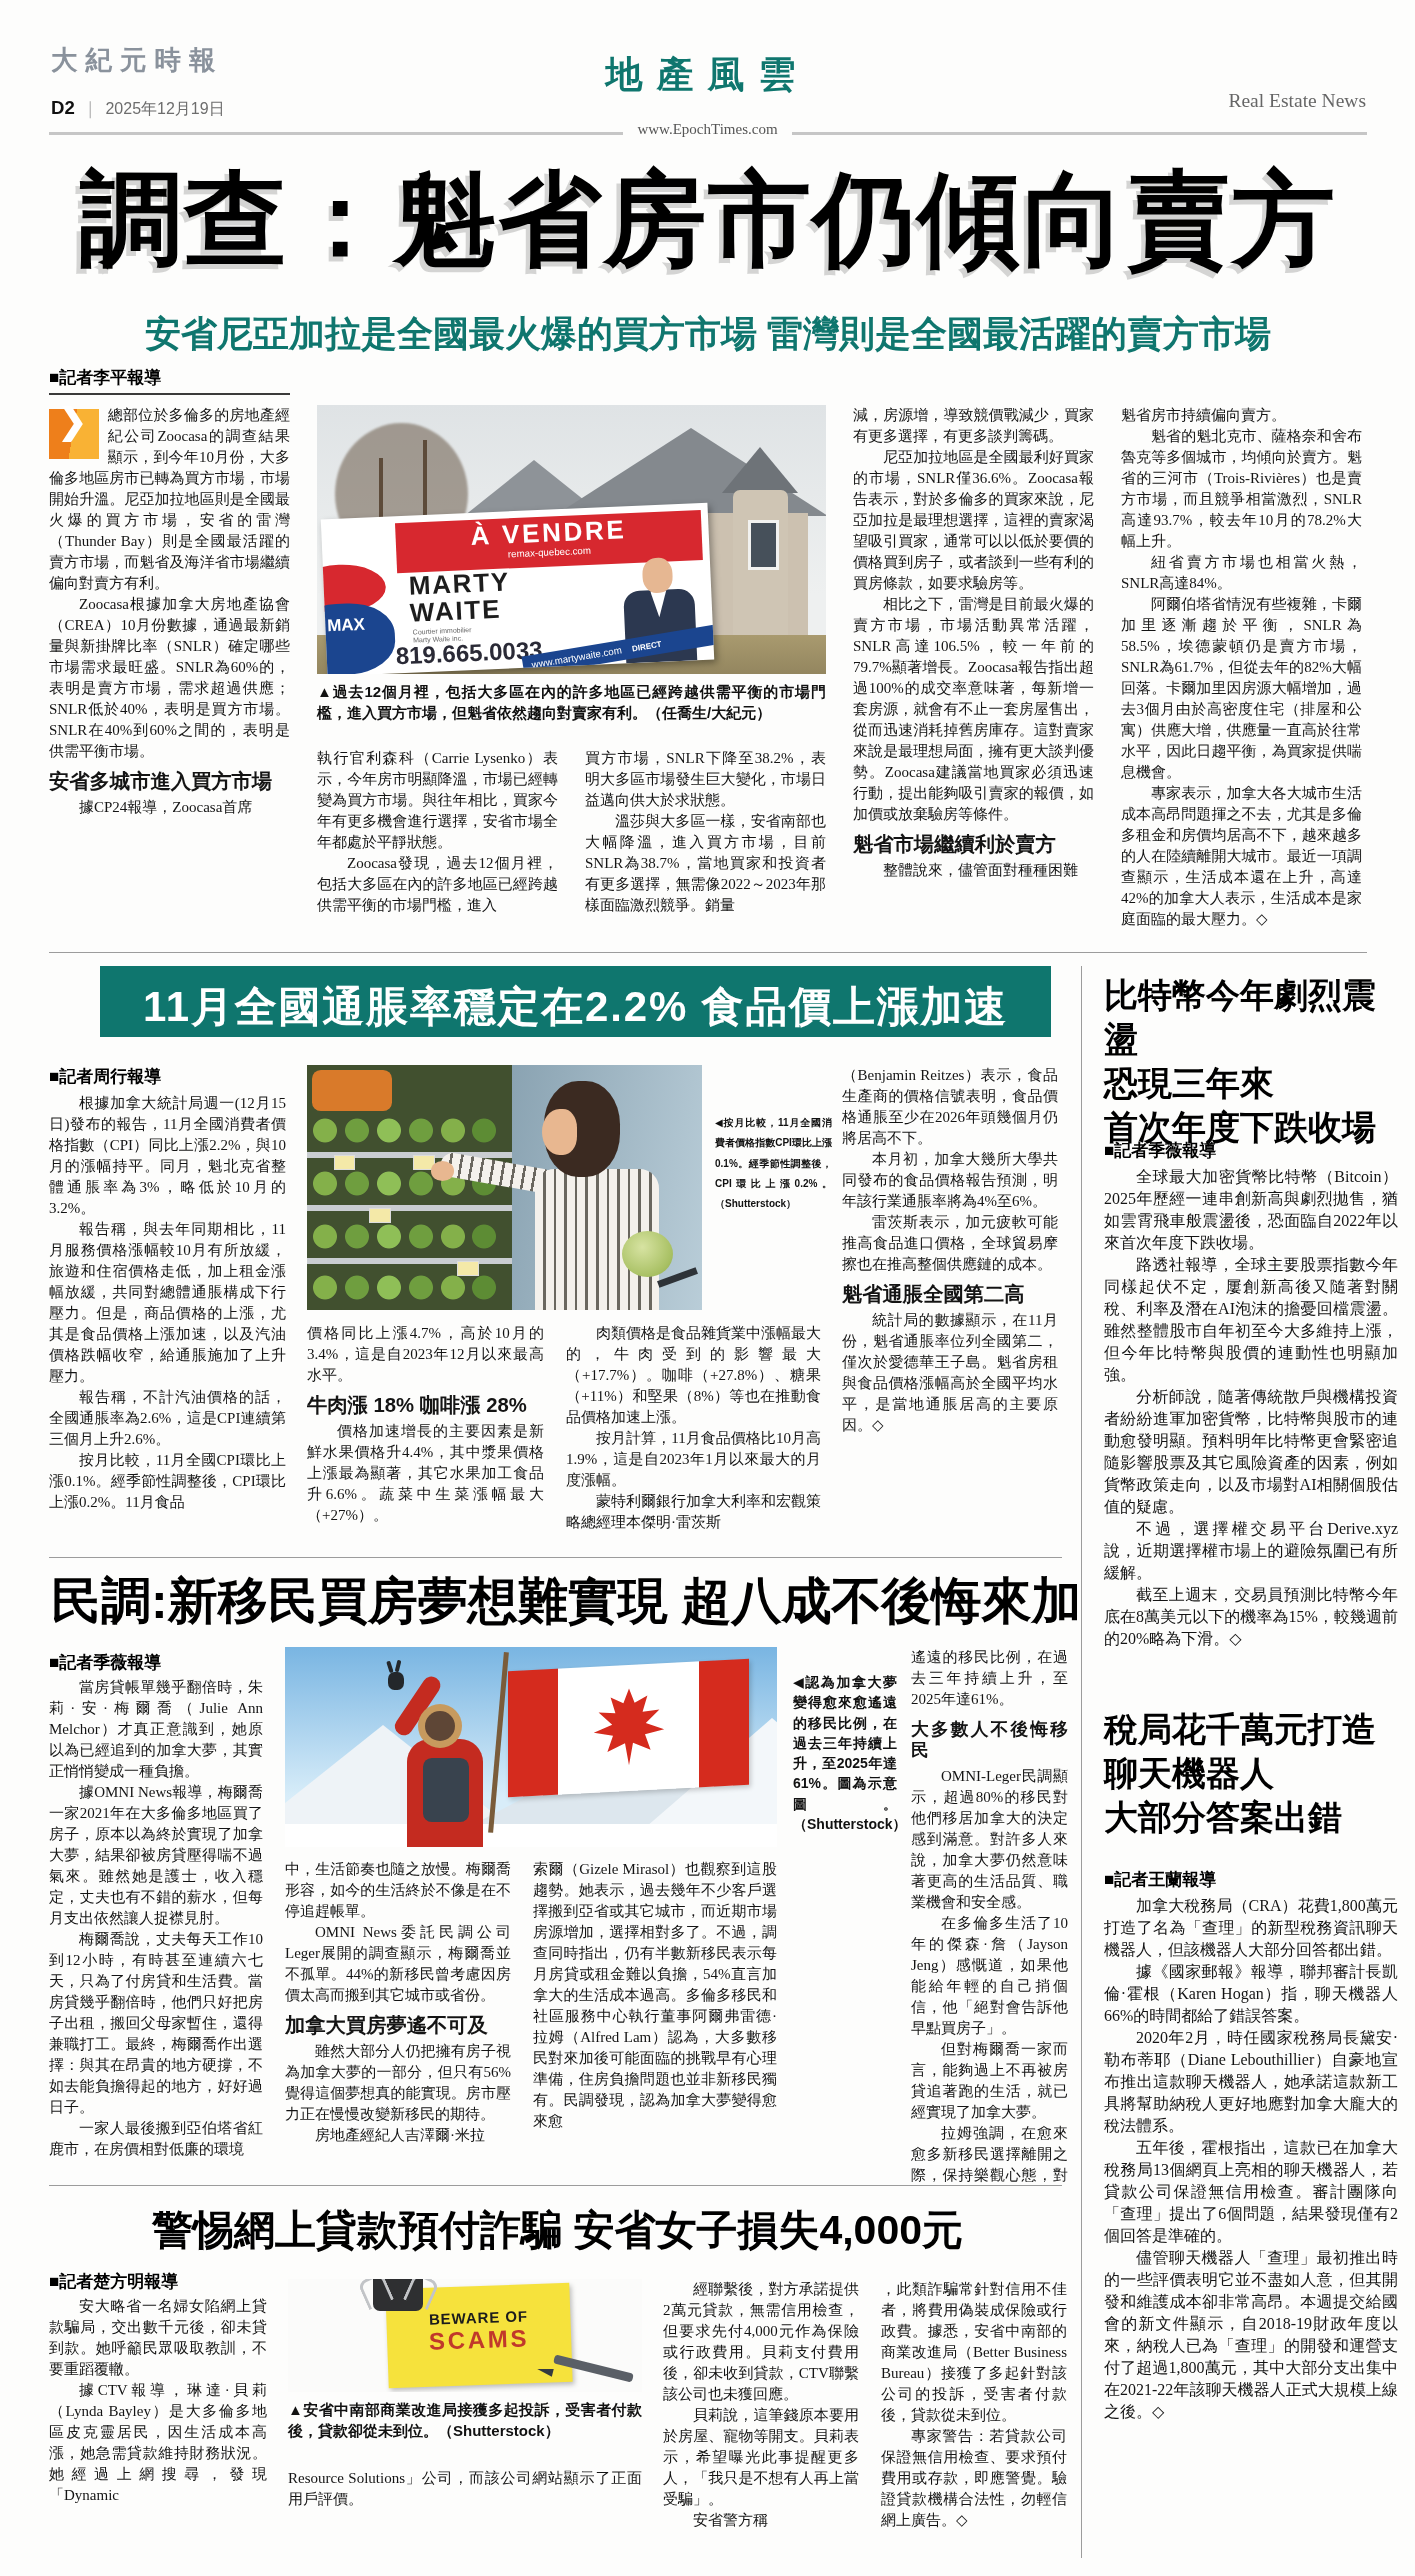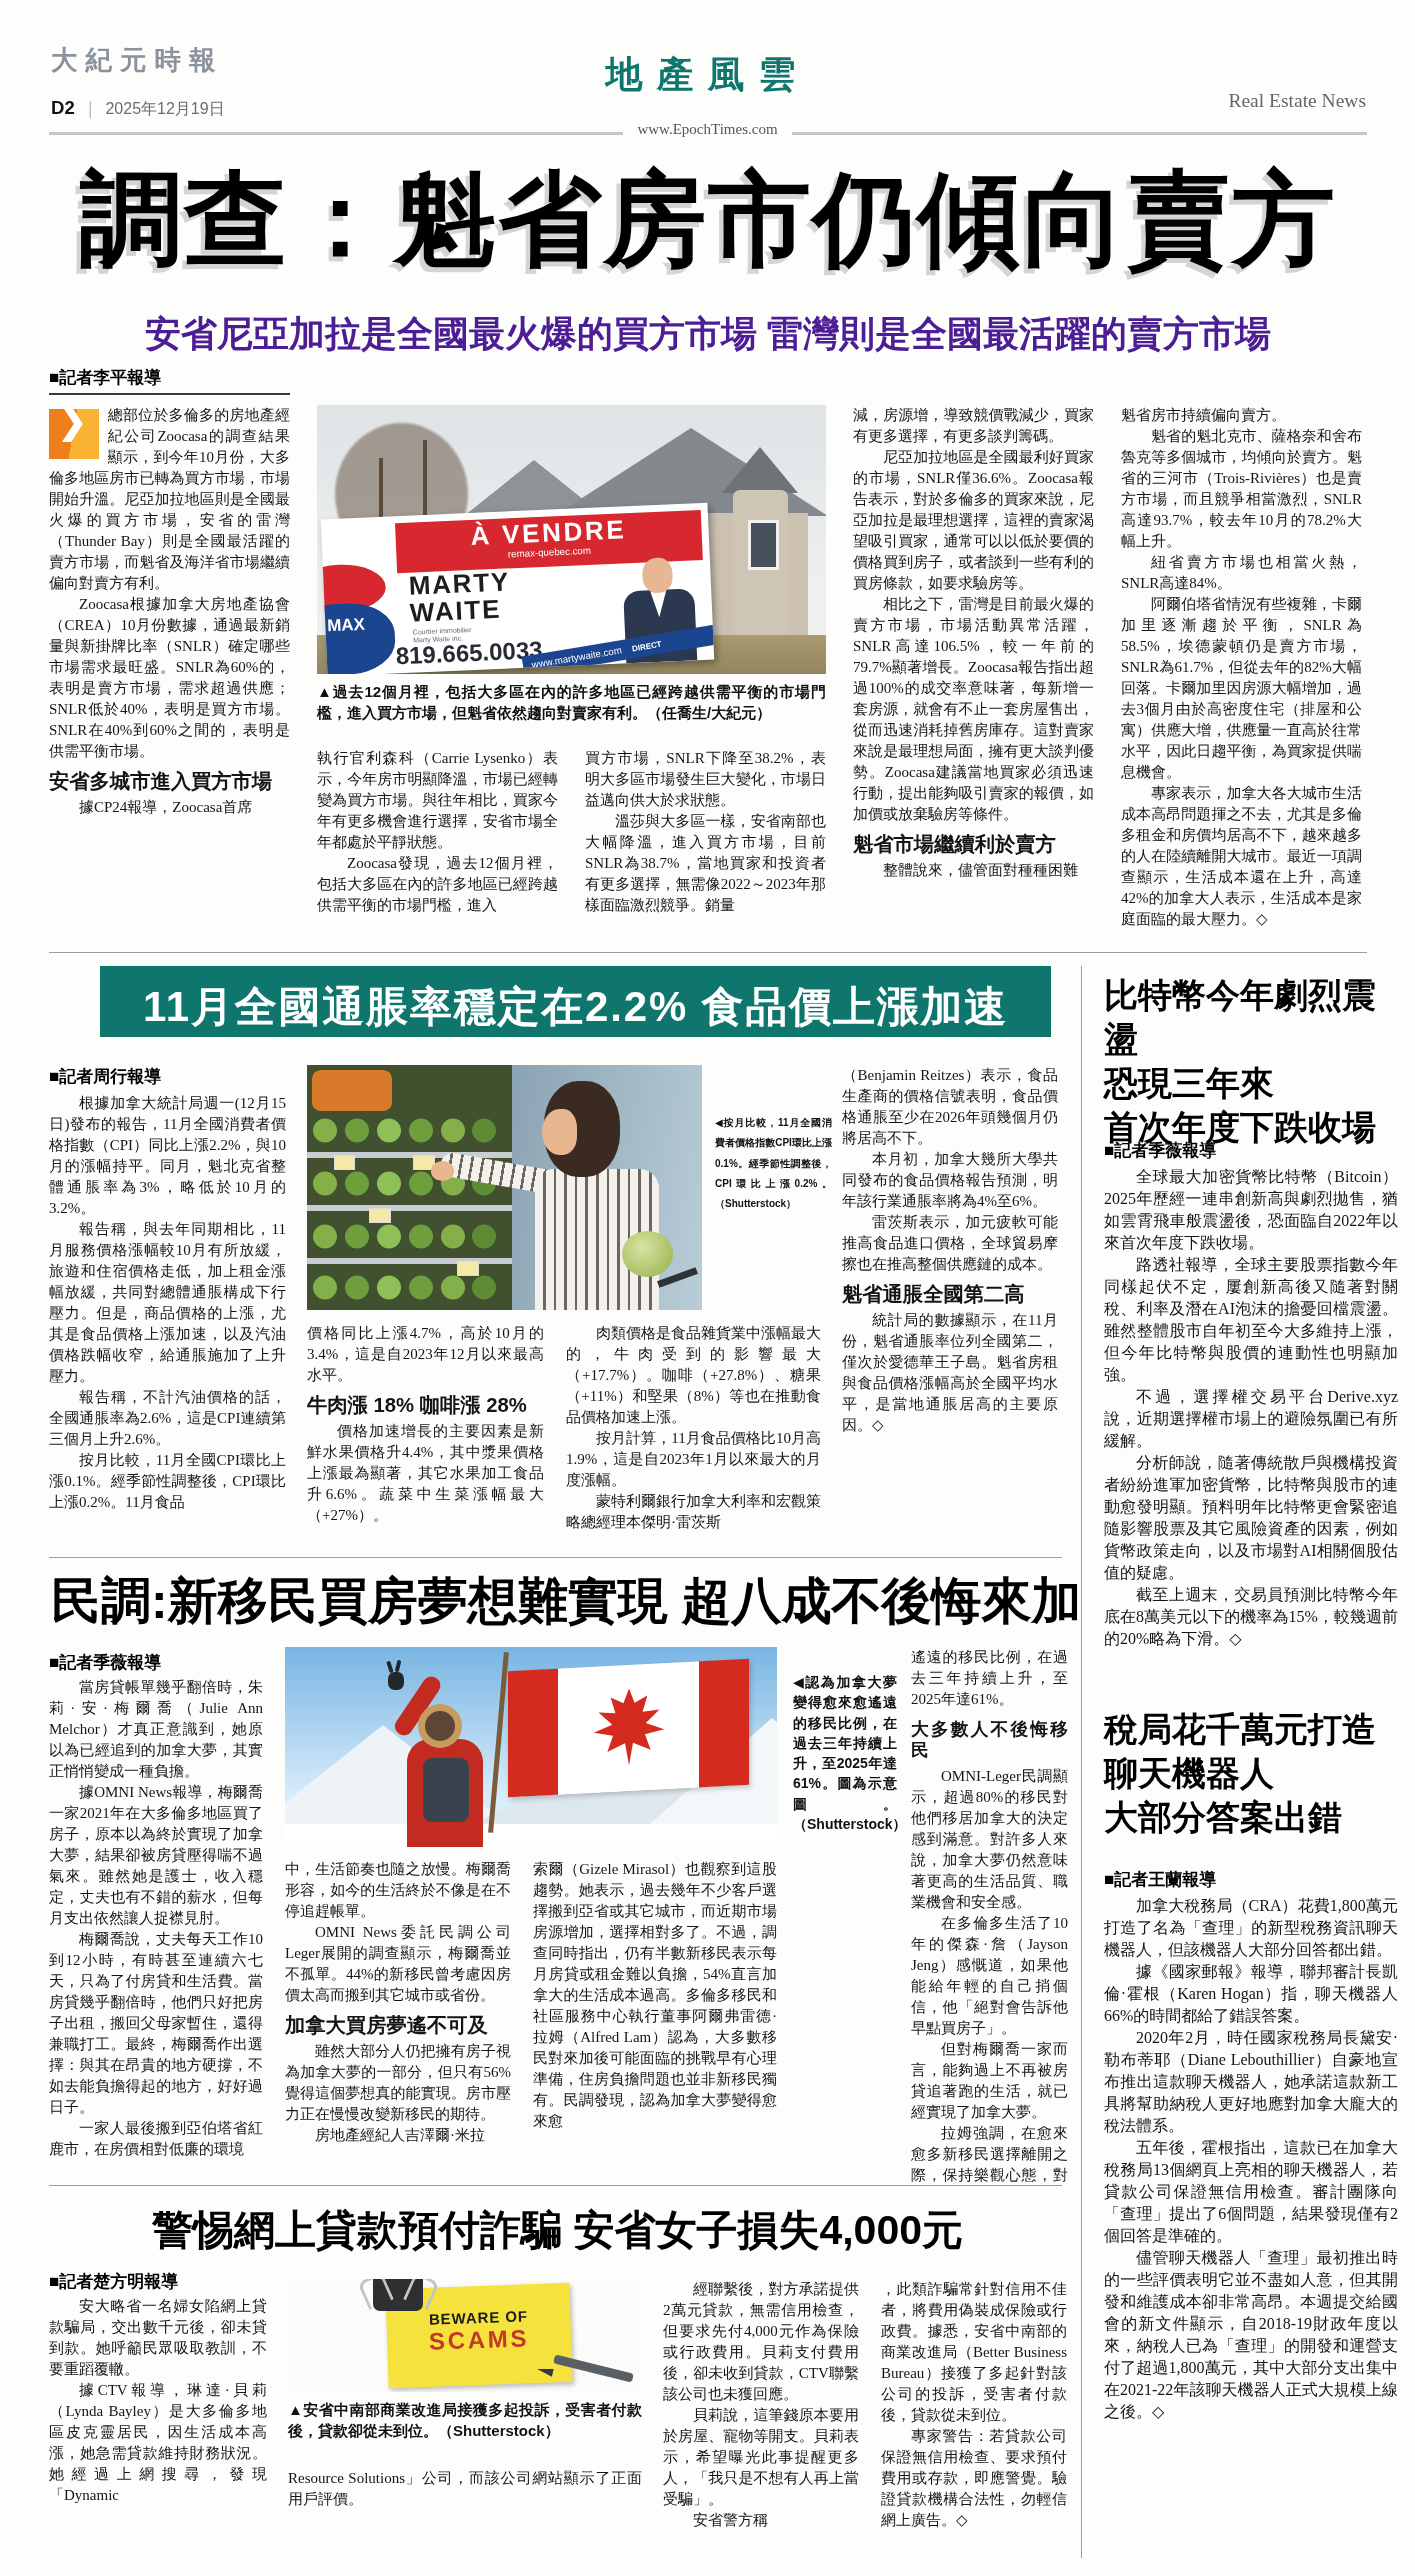--- a/index.html
+++ b/index.html
@@ -14,21 +14,21 @@
   .pagemeta .sep{color:#aaa;margin:0 7px;}
   .pagemeta .dt{color:#6d6d6d;font-size:16px;}
   .sectitle{left:0;top:50px;width:1415px;text-align:center;font-weight:bold;font-size:37px;letter-spacing:14px;color:#0f766e;}
   .headrule{left:49px;top:132px;width:1318px;height:2.7px;background:#c6c6c6;}
   .urlrow{left:0;top:121px;width:1415px;text-align:center;}
   .urlrow span{display:inline-block;background:#fdfdfc;padding:0 14px;font-size:15px;color:#555;}
   .secen{right:49px;top:90px;font-size:19.5px;color:#666;}
   
   .a1h{left:49px;top:163px;width:1318px;text-align:center;font-weight:900;font-size:103px;line-height:1.12;
        letter-spacing:1.8px;color:#000;text-shadow:-4.4px 5.3px 0 rgba(0,0,0,0.16);}
-  .a1sub{left:49px;top:310px;width:1318px;text-align:center;font-weight:bold;font-size:36px;color:#4c1d95;}
+  .a1sub{left:49px;top:310px;width:1318px;text-align:center;font-weight:bold;font-size:36px;color:#0f766e;}
   .byline{font-weight:bold;font-size:17px;color:#000;}
   .a1by{left:49px;top:366px;}
   .a1byrule{left:49px;top:393px;width:241px;height:1.8px;background:#3a3a3a;}
   .col{font-size:15px;line-height:21px;text-align:justify;overflow:hidden;}
   .col p{margin:0;text-indent:2em;}
   .col p.ni{text-indent:0;}
   .colsub{font-family:"Liberation Sans","DejaVu Sans",sans-serif;font-weight:bold;font-size:20.3px;margin:8.8px 0 5.3px;text-indent:0;}
   .a1c1{left:49px;top:405px;width:241px;height:545px;}
   .a1c2{left:317px;top:748px;width:241px;height:202px;}
   .a1c3{left:585px;top:748px;width:241px;height:202px;}
@@ -314,22 +314,22 @@
 
   <div class="abs railh btch sans">
     <div>比特幣今年劇烈震盪</div>
     <div>恐現三年來</div>
     <div>首次年度下跌收場</div>
   </div>
   <div class="abs byline sans btcby">■記者季薇報導</div>
   <div class="abs col btcbody">
     <p>全球最大加密貨幣比特幣（Bitcoin）2025年歷經一連串創新高與劇烈拋售，猶如雲霄飛車般震盪後，恐面臨自2022年以來首次年度下跌收場。</p>
     <p>路透社報導，全球主要股票指數今年同樣起伏不定，屢創新高後又隨著對關稅、利率及潛在AI泡沫的擔憂回檔震盪。雖然整體股市自年初至今大多維持上漲，但今年比特幣與股價的連動性也明顯加強。</p>
+    <p>分析師說，隨著傳統散戶與機構投資者紛紛進軍加密貨幣，比特幣與股市的連動愈發明顯。預料明年比特幣更會緊密追隨影響股票及其它風險資產的因素，例如貨幣政策走向，以及市場對AI相關個股估值的疑慮。</p>
     <p>不過，選擇權交易平台Derive.xyz說，近期選擇權市場上的避險氛圍已有所緩解。</p>
-    <p>分析師說，隨著傳統散戶與機構投資者紛紛進軍加密貨幣，比特幣與股市的連動愈發明顯。預料明年比特幣更會緊密追隨影響股票及其它風險資產的因素，例如貨幣政策走向，以及市場對AI相關個股估值的疑慮。</p>
     <p>截至上週末，交易員預測比特幣今年底在8萬美元以下的機率為15%，較幾週前的20%略為下滑。◇</p>
   </div>
 
   <div class="abs s3h sans">民調:新移民買房夢想難實現 超八成不後悔來加</div>
   <div class="abs byline sans s3by">■記者季薇報導</div>
 
   <div class="abs col s3c1">
     <p>當房貸帳單幾乎翻倍時，朱莉·安·梅爾喬（Julie Ann Melchor）才真正意識到，她原以為已經追到的加拿大夢，其實正悄悄變成一種負擔。</p>
     <p>據OMNI News報導，梅爾喬一家2021年在大多倫多地區買了房子，原本以為終於實現了加拿大夢，結果卻被房貸壓得喘不過氣來。雖然她是護士，收入穩定，丈夫也有不錯的薪水，但每月支出依然讓人捉襟見肘。</p>
     <p>梅爾喬說，丈夫每天工作10到12小時，有時甚至連續六七天，只為了付房貸和生活費。當房貸幾乎翻倍時，他們只好把房子出租，搬回父母家暫住，還得兼職打工。最終，梅爾喬作出選擇：與其在昂貴的地方硬撐，不如去能負擔得起的地方，好好過日子。</p>

